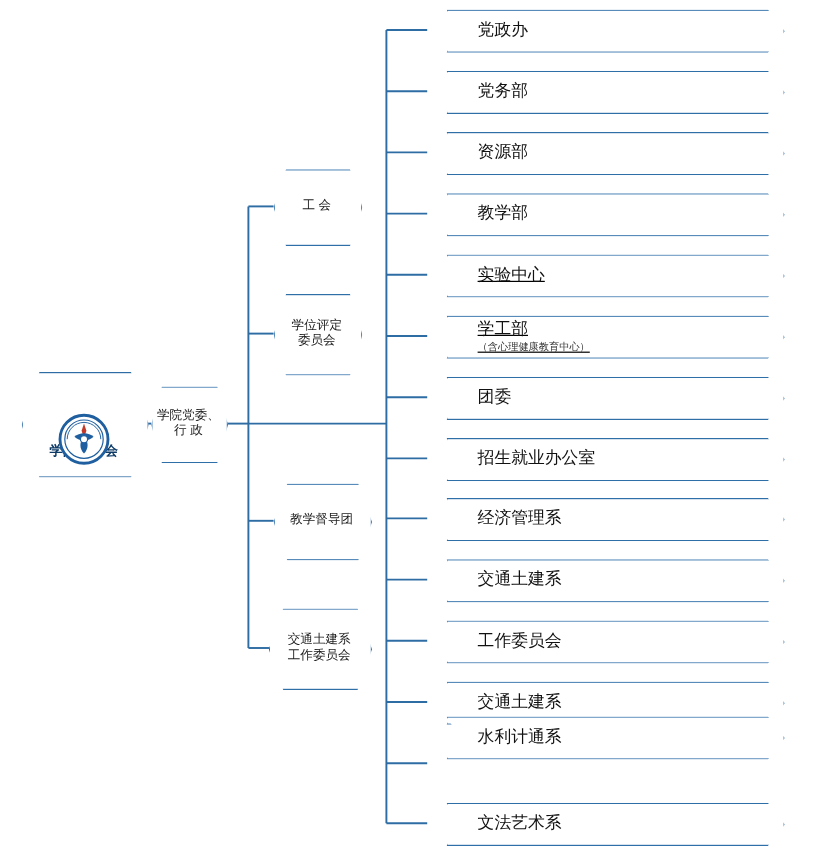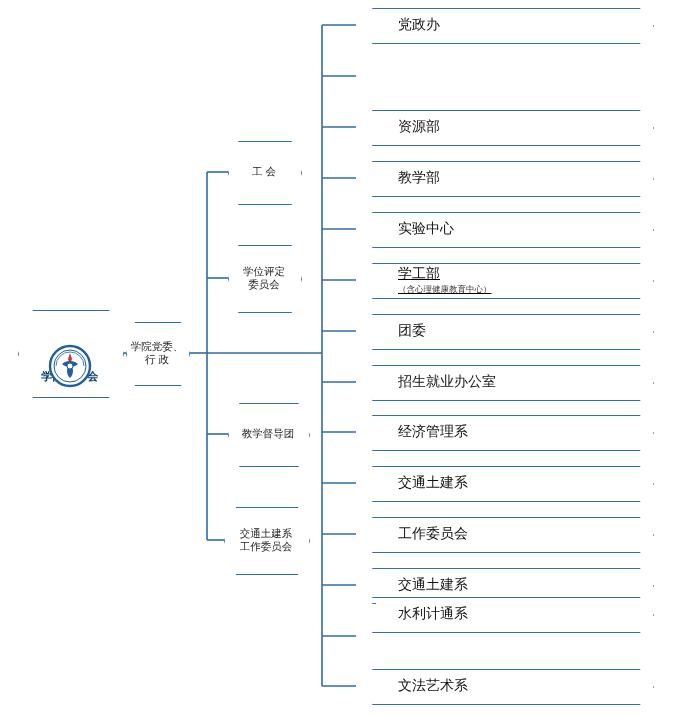--- a/index.html
+++ b/index.html
@@ -217,38 +217,45 @@
   </div>
 
   <div class="chev" style="left:372px; top:8px;">
     <div class="chev-shape"></div>
     <div class="chev-text">
       <span>党政办</span>
       <span class="chev-sub"></span>
     </div>
   </div>
 
+  <div class="chev" style="left:372px; top:59px;">
+    <div class="chev-shape"></div>
+    <div class="chev-text">
+      <span>党务部</span>
+      <span class="chev-sub"></span>
+    </div>
+  </div>
 
   <div class="chev" style="left:372px; top:110px;">
     <div class="chev-shape"></div>
     <div class="chev-text">
       <span>资源部</span>
       <span class="chev-sub"></span>
     </div>
   </div>
 
   <div class="chev" style="left:372px; top:161px;">
     <div class="chev-shape"></div>
     <div class="chev-text">
       <span>教学部</span>
       <span class="chev-sub"></span>
     </div>
   </div>
 
-  <div class="chev" style="left:372px; top:212px;">
+  <div class="chev" style="left:372px; top:212px;text-decoration:underline;">
     <div class="chev-shape"></div>
     <div class="chev-text">
       <span>实验中心</span>
       <span class="chev-sub"></span>
     </div>
   </div>
 
   <div class="chev" style="left:372px; top:263px;text-decoration:underline;">
     <div class="chev-shape"></div>
     <div class="chev-text">

